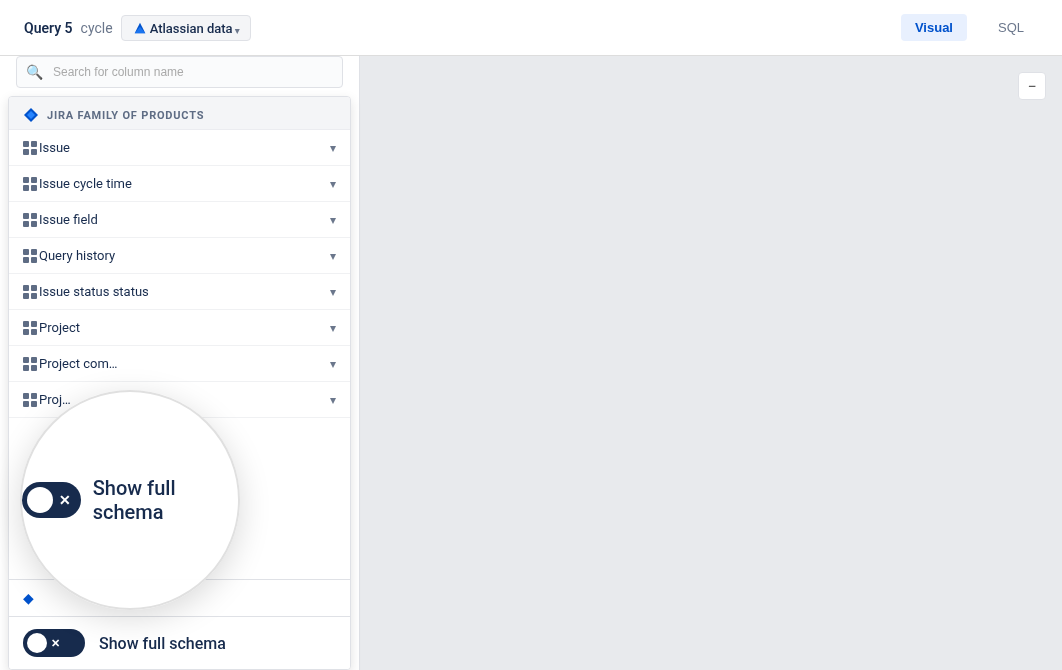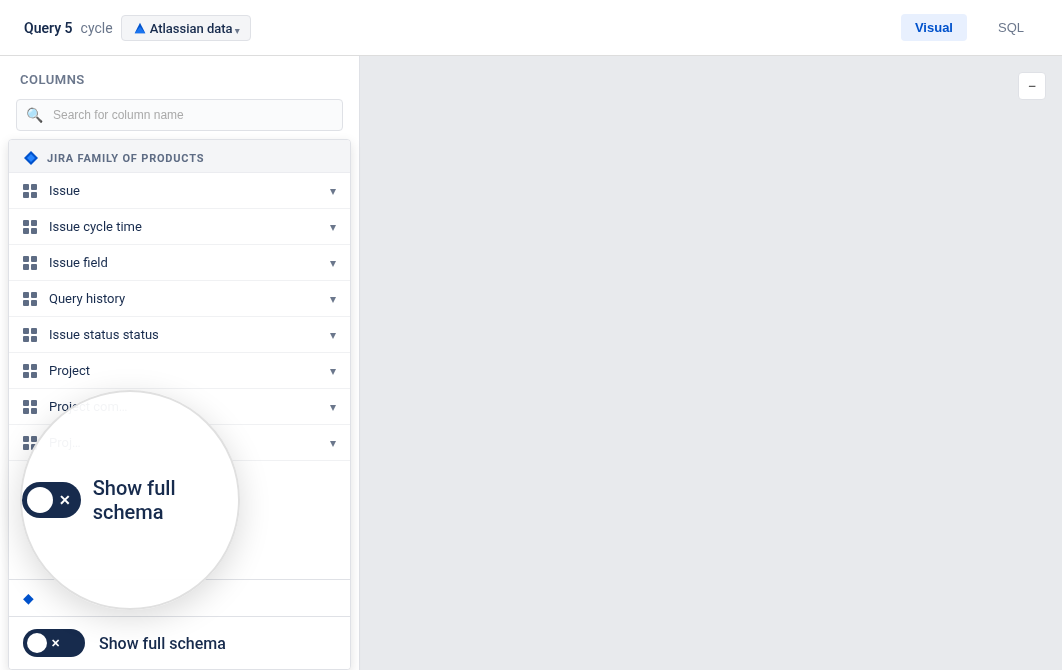--- a/index.html
+++ b/index.html
@@ -174,21 +174,21 @@
       display: flex;
       align-items: center;
       justify-content: space-between;
       padding: 10px 14px;
       cursor: pointer;
       border-bottom: 1px solid #f0f1f3;
     }
     .menu-item-left {
       display: flex;
       align-items: center;
-      gap: 12px;
+      gap: 2px;
     }
     .grid-icon {
       width: 14px;
       height: 14px;
       color: #5e6c84;
     }
     .menu-item-label {
       font-size: 13px;
       color: #172b4d;
     }
@@ -341,21 +341,20 @@
   </div>
   <div class="top-bar-right">
     <button class="view-tab active">Visual</button>
     <button class="view-tab">SQL</button>
   </div>
 </div>
 
 <div class="main-content">
 
   <div class="left-panel">
-    <div class="columns-header">Columns</div>
 
     <div class="search-box">
       <span class="search-icon-wrap">🔍</span>
       <input type="text" placeholder="Search for column name" style="">
     </div>
 
     <div class="dropdown-panel">
 
       <div class="category-header">
         <svg class="category-icon" viewBox="0 0 16 16">

